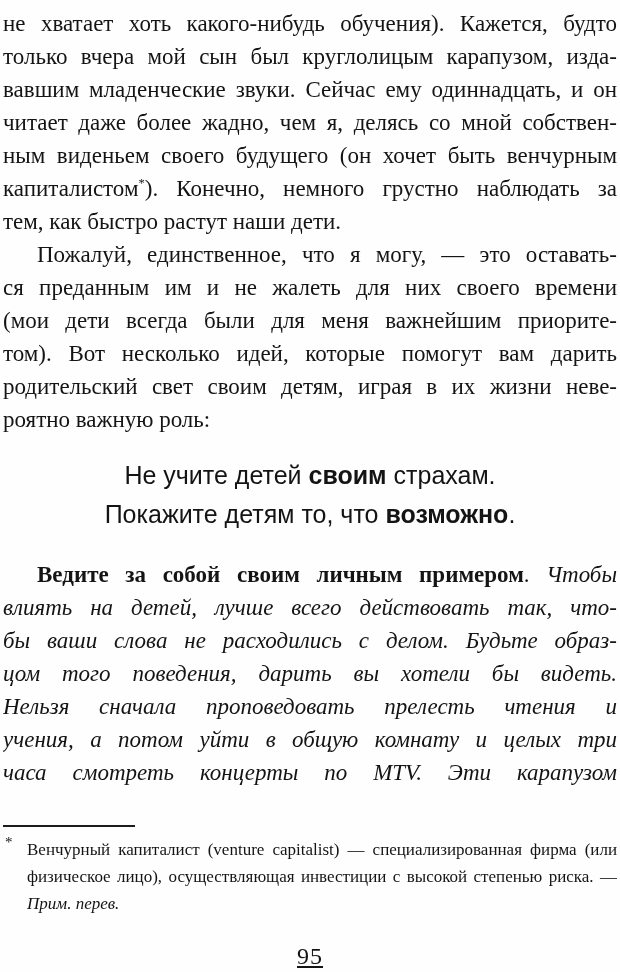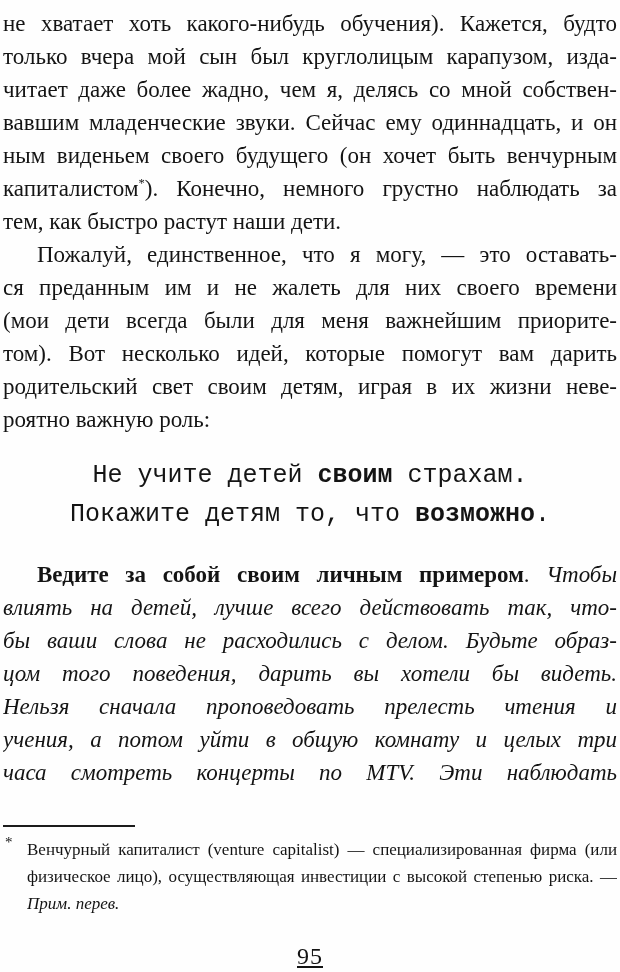--- a/index.html
+++ b/index.html
@@ -17,21 +17,21 @@
   }
   .para { margin: 0; }
   .line {
     font-size: 23px;
     line-height: 33px;
     height: 33px;
     overflow: hidden;
     white-space: normal;
   }
   .line.just { text-align: justify; text-align-last: justify; }
-  .line.center { text-align: center; text-align-last: center; font-family: Liberation Mono, monospace; }
+  .line.center { text-align: center; text-align-last: center; }
   .line.indent { text-indent: 34px; }
   .b { font-weight: bold; }
   .i { font-style: italic; text-align: center; }
   .sup { font-size: 0.55em; vertical-align: super; line-height: 0; }
 
   .quote-block {
     margin-top: 20px;
     font-family: "Liberation Sans", "DejaVu Sans", sans-serif;
   }
   .quote-block .line {
@@ -74,22 +74,22 @@
   }
 </style>
 </head>
 <body>
 
 <div class="page">
 
   <div class="para para-1">
       <div class="line just"><span>не хватает хоть какого-нибудь обучения). Кажется, будто</span></div>
       <div class="line just"><span>только вчера мой сын был круглолицым карапузом, изда-</span></div>
+      <div class="line just"><span>вавшим младенческие звуки. Сейчас ему одиннадцать, и он</span></div>
       <div class="line just"><span>читает даже более жадно, чем я, делясь со мной собствен-</span></div>
-      <div class="line just"><span>вавшим младенческие звуки. Сейчас ему одиннадцать, и он</span></div>
       <div class="line just"><span>ным виденьем своего будущего (он хочет быть венчурным</span></div>
       <div class="line just"><span>капиталистом</span><span class="sup">*</span><span>). Конечно, немного грустно наблюдать за</span></div>
       <div class="line"><span>тем, как быстро растут наши дети.</span></div>
     </div>
 
   <div class="para para-2">
       <div class="line just indent"><span>Пожалуй, единственное, что я могу, — это оставать-</span></div>
       <div class="line just"><span>ся преданным им и не жалеть для них своего времени</span></div>
       <div class="line just"><span>(мои дети всегда были для меня важнейшим приорите-</span></div>
       <div class="line just"><span>том). Вот несколько идей, которые помогут вам дарить</span></div>
@@ -102,21 +102,21 @@
       <div class="line center"><span>Покажите детям то, что </span><span class="b">возможно</span><span>.</span></div>
     </div>
 
   <div class="para para-3">
       <div class="line just indent"><span class="b">Ведите за собой своим личным примером</span><span>. </span><span class="i">Чтобы</span></div>
       <div class="line just"><span class="i">влиять на детей, лучше всего действовать так, что-</span></div>
       <div class="line just"><span class="i">бы ваши слова не расходились с делом. Будьте образ-</span></div>
       <div class="line just"><span class="i">цом того поведения, дарить вы хотели бы видеть.</span></div>
       <div class="line just"><span class="i">Нельзя сначала проповедовать прелесть чтения и</span></div>
       <div class="line just"><span class="i">учения, а потом уйти в общую комнату и целых три</span></div>
-      <div class="line just"><span class="i">часа смотреть концерты по MTV. Эти наблюдать</span></div>
+      <div class="line just"><span class="i">часа смотреть концерты по MTV. Эти карапузом</span></div>
     </div>
 
   <div class="footnote">
     <div class="footnote-sep"></div>
     <div class="footnote-body">
       <span class="footnote-marker">*</span>
     <div class="line just"><span>Венчурный капиталист (venture capitalist) — специализированная фирма (или</span></div>
         <div class="line just"><span>физическое лицо), осуществляющая инвестиции с высокой степенью риска. —</span></div>
         <div class="line"><span class="i">Прим. перев.</span></div>
       </div>

